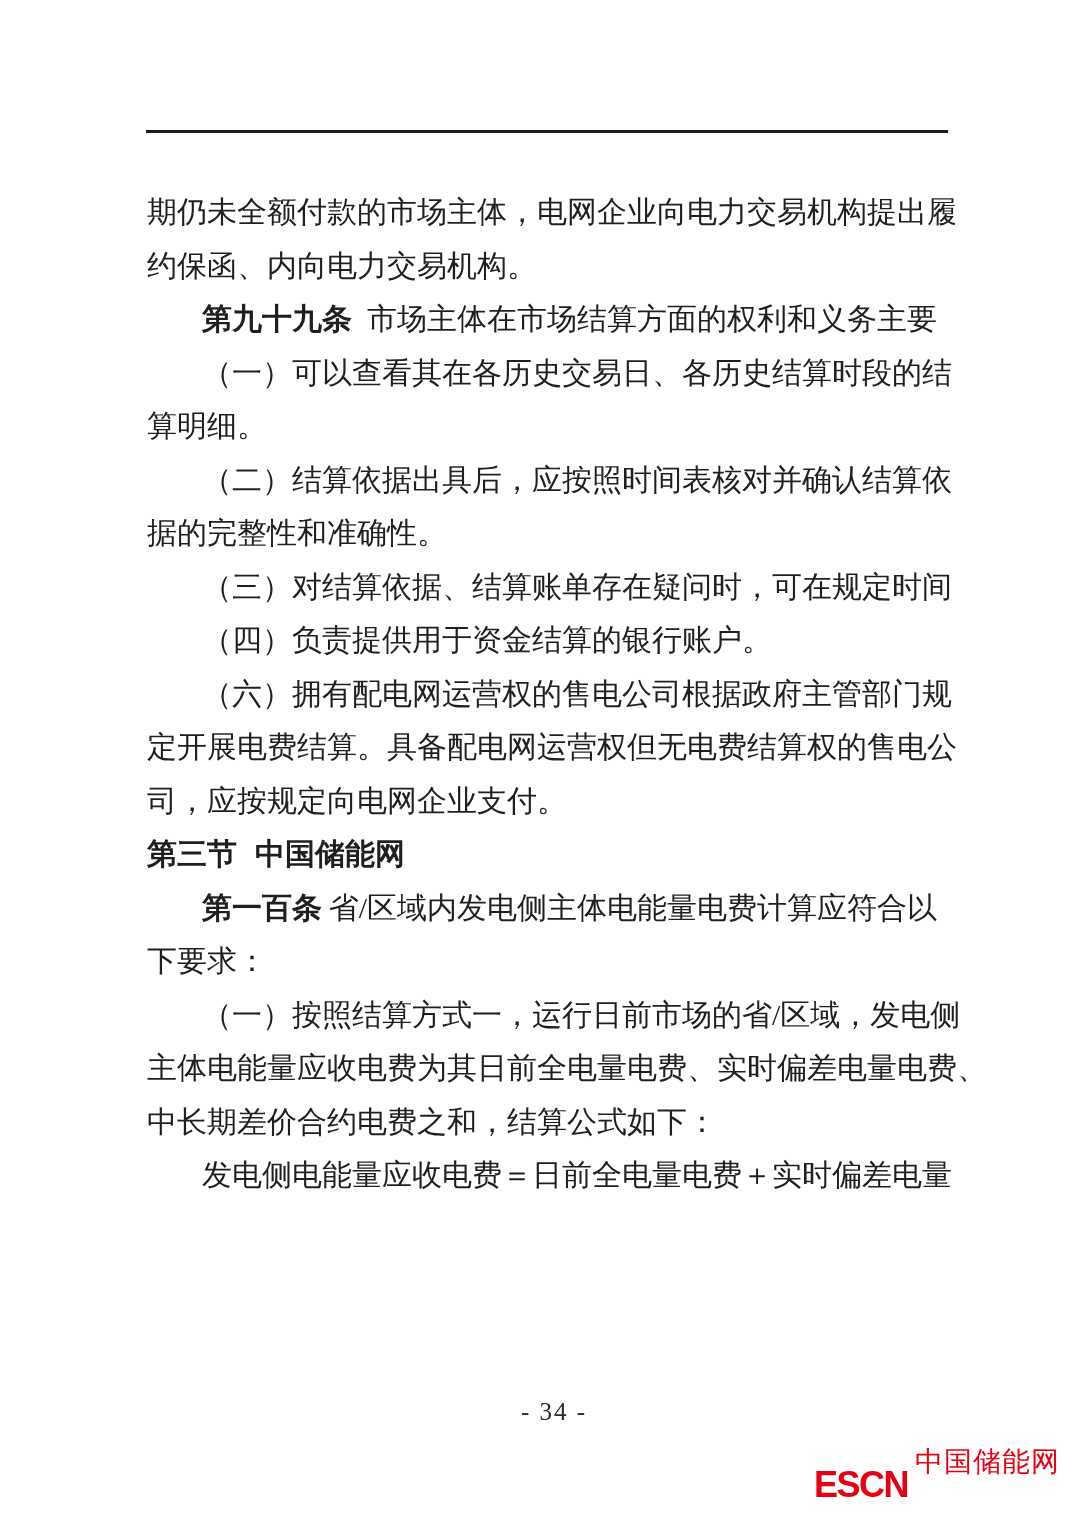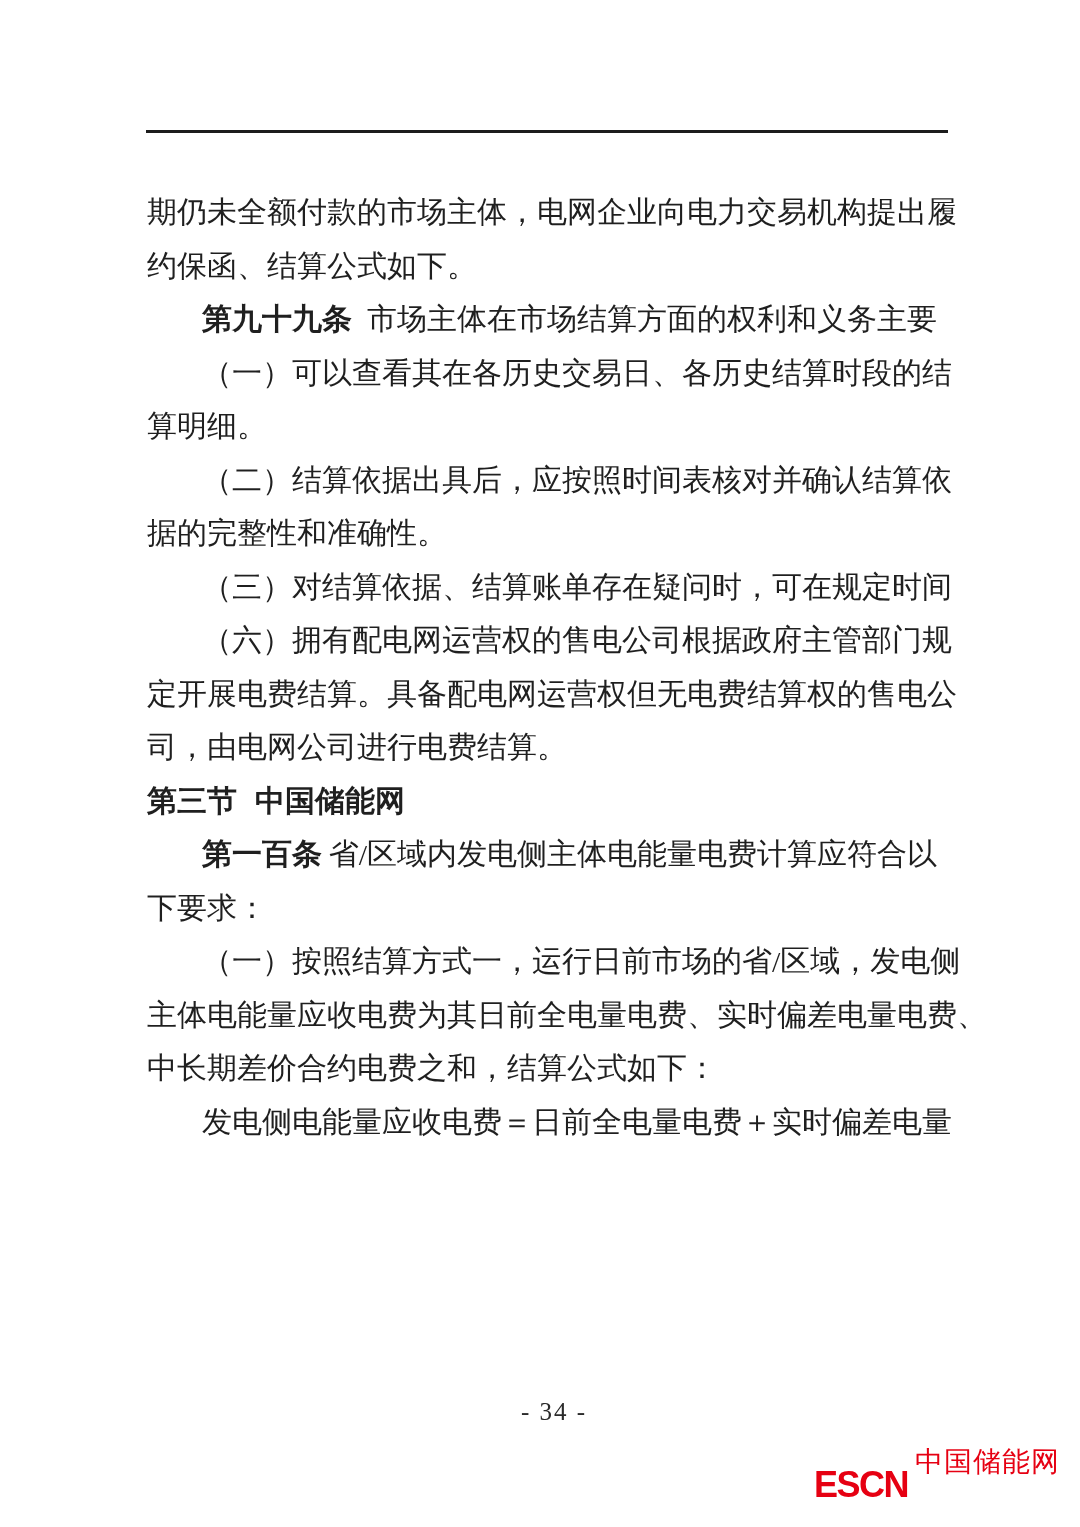--- a/index.html
+++ b/index.html
@@ -75,30 +75,31 @@
 </style>
 </head>
 <body>
 
 <div class="page">
 
   <div class="rule"></div>
 
   <main class="doc">
       <div class="line justify"><span>期</span><span>仍</span><span>未</span><span>全</span><span>额</span><span>付</span><span>款</span><span>的</span><span>市</span><span>场</span><span>主</span><span>体</span><span>，</span><span>电</span><span>网</span><span>企</span><span>业</span><span>向</span><span>电</span><span>力</span><span>交</span><span>易</span><span>机</span><span>构</span><span>提</span><span>出</span><span>履</span></div>
-      <div class="line"><span>约保函、结算公式如下。</span></div>
+      <div class="line"><span>约保函、内向电力交易机构。</span></div>
       <div class="line justify indent"><span class="b">第</span><span class="b">九</span><span class="b">十</span><span class="b">九</span><span class="b">条</span><span class="gap"></span><span>市</span><span>场</span><span>主</span><span>体</span><span>在</span><span>市</span><span>场</span><span>结</span><span>算</span><span>方</span><span>面</span><span>的</span><span>权</span><span>利</span><span>和</span><span>义</span><span>务</span><span>主</span><span>要</span></div>
       <div class="line justify indent"><span>（</span><span>一</span><span>）</span><span>可</span><span>以</span><span>查</span><span>看</span><span>其</span><span>在</span><span>各</span><span>历</span><span>史</span><span>交</span><span>易</span><span>日</span><span>、</span><span>各</span><span>历</span><span>史</span><span>结</span><span>算</span><span>时</span><span>段</span><span>的</span><span>结</span></div>
       <div class="line"><span>算明细。</span></div>
       <div class="line justify indent"><span>（</span><span>二</span><span>）</span><span>结</span><span>算</span><span>依</span><span>据</span><span>出</span><span>具</span><span>后</span><span>，</span><span>应</span><span>按</span><span>照</span><span>时</span><span>间</span><span>表</span><span>核</span><span>对</span><span>并</span><span>确</span><span>认</span><span>结</span><span>算</span><span>依</span></div>
       <div class="line"><span>据的完整性和准确性。</span></div>
       <div class="line justify indent"><span>（</span><span>三</span><span>）</span><span>对</span><span>结</span><span>算</span><span>依</span><span>据</span><span>、</span><span>结</span><span>算</span><span>账</span><span>单</span><span>存</span><span>在</span><span>疑</span><span>问</span><span>时</span><span>，</span><span>可</span><span>在</span><span>规</span><span>定</span><span>时</span><span>间</span></div>
+      <div class="line indent"><span>（四）负责提供用于资金结算的银行账户。</span></div>
       <div class="line justify indent"><span>（</span><span>六</span><span>）</span><span>拥</span><span>有</span><span>配</span><span>电</span><span>网</span><span>运</span><span>营</span><span>权</span><span>的</span><span>售</span><span>电</span><span>公</span><span>司</span><span>根</span><span>据</span><span>政</span><span>府</span><span>主</span><span>管</span><span>部</span><span>门</span><span>规</span></div>
       <div class="line justify"><span>定</span><span>开</span><span>展</span><span>电</span><span>费</span><span>结</span><span>算</span><span>。</span><span>具</span><span>备</span><span>配</span><span>电</span><span>网</span><span>运</span><span>营</span><span>权</span><span>但</span><span>无</span><span>电</span><span>费</span><span>结</span><span>算</span><span>权</span><span>的</span><span>售</span><span>电</span><span>公</span></div>
-      <div class="line"><span>司，由电网公司进行电费结算。</span></div>
+      <div class="line"><span>司，应按规定向电网企业支付。</span></div>
       <div class="line center"><span class="b">第三节</span><span class="gap"></span><span class="b">中国储能网</span></div>
       <div class="line justify indent"><span class="b">第</span><span class="b">一</span><span class="b">百</span><span class="b">条</span><span class="gap"></span><span>省</span><span>/</span><span>区</span><span>域</span><span>内</span><span>发</span><span>电</span><span>侧</span><span>主</span><span>体</span><span>电</span><span>能</span><span>量</span><span>电</span><span>费</span><span>计</span><span>算</span><span>应</span><span>符</span><span>合</span><span>以</span></div>
       <div class="line"><span>下要求：</span></div>
       <div class="line justify indent"><span>（</span><span>一</span><span>）</span><span>按</span><span>照</span><span>结</span><span>算</span><span>方</span><span>式</span><span>一</span><span>，</span><span>运</span><span>行</span><span>日</span><span>前</span><span>市</span><span>场</span><span>的</span><span>省</span><span>/</span><span>区</span><span>域</span><span>，</span><span>发</span><span>电</span><span>侧</span></div>
       <div class="line justify"><span>主</span><span>体</span><span>电</span><span>能</span><span>量</span><span>应</span><span>收</span><span>电</span><span>费</span><span>为</span><span>其</span><span>日</span><span>前</span><span>全</span><span>电</span><span>量</span><span>电</span><span>费</span><span>、</span><span>实</span><span>时</span><span>偏</span><span>差</span><span>电</span><span>量</span><span>电</span><span>费</span><span>、</span></div>
       <div class="line"><span>中长期差价合约电费之和，结算公式如下：</span></div>
       <div class="line justify indent"><span>发</span><span>电</span><span>侧</span><span>电</span><span>能</span><span>量</span><span>应</span><span>收</span><span>电</span><span>费</span><span>＝</span><span>日</span><span>前</span><span>全</span><span>电</span><span>量</span><span>电</span><span>费</span><span>＋</span><span>实</span><span>时</span><span>偏</span><span>差</span><span>电</span><span>量</span></div>
     </main>
 
   <div class="page-number">- 34 -</div>

